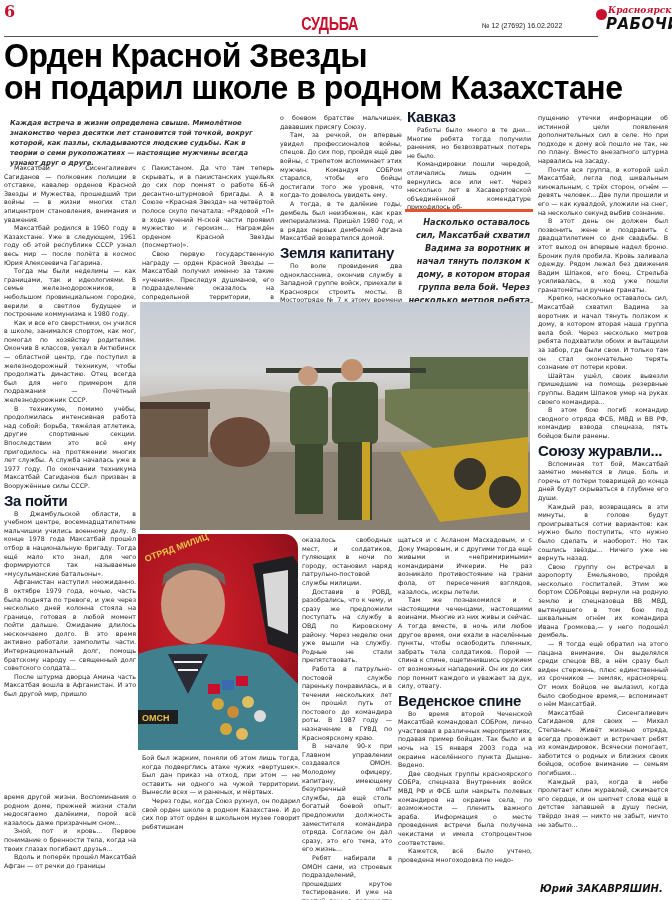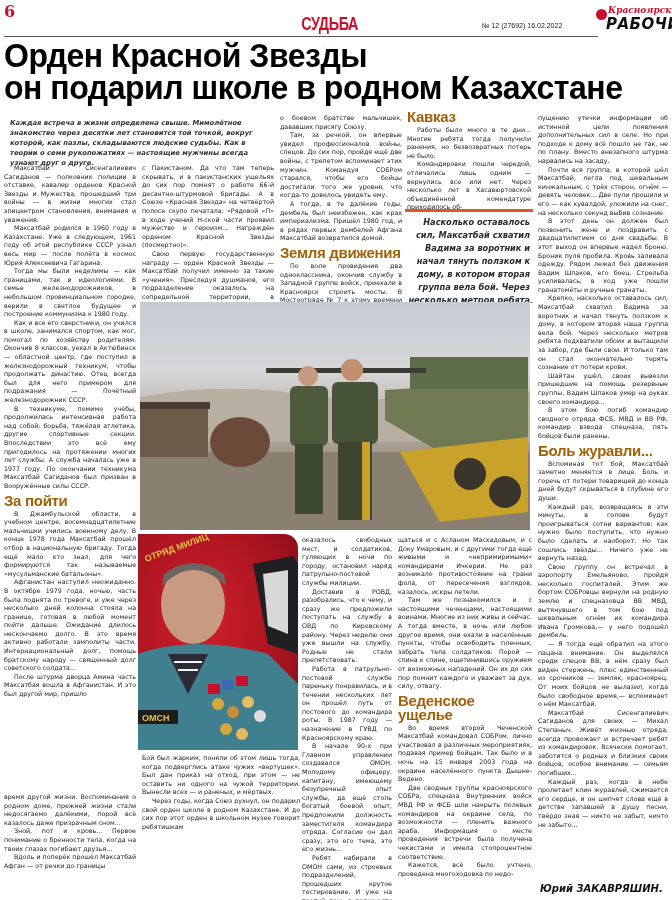--- a/index.html
+++ b/index.html
@@ -21,21 +21,21 @@
   .headline { left: 4px; top: 40px; width: 668px; font-family: "Liberation Sans", sans-serif; font-weight: bold; font-size: 33px; line-height: 32px; color: #000; letter-spacing: -0.5px; transform: scaleX(0.97); transform-origin: left top; }
   .headline div { white-space: nowrap; }
 
   
   .lead { left: 10px; top: 118px; width: 252px; font-family: "DejaVu Sans", sans-serif; font-style: italic; font-weight: bold; font-size: 6.8px; line-height: 10px; color: #333; }
 
   
   .col { font-family: "DejaVu Sans", sans-serif; font-size: 6.3px; line-height: 8.6px; color: #222; text-align: justify; }
   .col p { text-indent: 10px; }
   .col p.noind { text-indent: 0; }
-  .sub { font-family: "Liberation Sans", sans-serif; font-weight: bold; font-size: 15px; line-height: 14px; color: #a16207; margin: 3px 0 2px; letter-spacing: -0.3px; }
+  .sub { font-family: "Liberation Sans", sans-serif; font-weight: bold; font-size: 15px; line-height: 14px; color: #0f172a; margin: 3px 0 2px; letter-spacing: -0.3px; }
 
   
   .quote-bar { left: 405px; top: 209px; width: 128px; height: 3px; background: #e8542a; }
   .quote { left: 402px; top: 216px; width: 128px; font-family: "DejaVu Sans", sans-serif; font-style: italic; font-weight: bold; font-size: 8.2px; line-height: 13px; color: #2a2a2a; text-align: right; }
   .quote-bottom { left: 405px; top: 302px; width: 128px; height: 1px; background: #c98a5a; }
 
   
   .photo1 { left: 140px; top: 302px; width: 390px; height: 228px; overflow: hidden;
     background: linear-gradient(180deg, #c6ccd6 0%, #d6d7d8 30%, #b9aea0 55%, #8e8579 75%, #6f675d 100%); }
   .photo2 { left: 138px; top: 534px; width: 160px; height: 216px; overflow: hidden; border-top-right-radius: 14px;
@@ -88,59 +88,59 @@
 
 <div class="abs col" style="left:142px; top:754px; width:158px;">
   <p class="noind">Бой был жарким, поняли об этом лишь тогда, когда подверглись атаке чужих «вертушек». Был дан приказ на отход, при этом — не оставить ни одного на чужой территории. Вынесли всех — и раненых, и мёртвых.</p>
   <p>Через годы, когда Союз рухнул, он подарил свой орден школе в родном Казахстане. И до сих пор этот орден в школьном музее говорит ребятишкам</p>
 </div>
 
 <div class="abs col" style="left:280px; top:114px; width:122px;">
   <p class="noind">о боевом братстве мальчишек, дававших присягу Союзу.</p>
   <p>Там, за речкой, он впервые увидел профессионалов войны, спецов. До сих пор, пройдя ещё две войны, с трепетом вспоминает этих мужчин. Командуя СОБРом старался, чтобы его бойцы достигали того же уровня, что когда-то довелось увидеть ему.</p>
   <p>А тогда, в те далёкие годы, дембель был неизбежен, как крах империализма. Пришёл 1980 год, и в рядах первых дембелей Афгана Максатбай возвратился домой.</p>
-  <div class="sub">Земля движения</div>
+  <div class="sub">Земля капитану</div>
   <p>По воле провидения два одноклассника, окончив службу в Западной группе войск, приехали в Красноярск строить мосты. В Мостоотряде № 7 к этому времени не</p>
 </div>
 
 <div class="abs col" style="left:302px; top:536px; width:90px;">
   <p class="noind">оказалось свободных мест, и солдатиков, гуляющих в ночи по городу, остановил наряд патрульно-постовой службы милиции.</p>
   <p>Доставив в РОВД, разобрались, что к чему, и сразу же предложили поступать на службу в ОВД по Кировскому району. Через неделю они уже вышли на службу. Родные не стали препятствовать.</p>
   <p>Работа в патрульно-постовой службе пареньку понравилась, и в течении нескольких лет он прошёл путь от постового до командира роты. В 1987 году — назначение в ГУВД по Красноярскому краю.</p>
   <p>В начале 90-х при Главном управлении создавался ОМОН. Молодому офицеру, капитану, имеющему безупречный опыт службы, да ещё столь богатый боевой опыт, предложили должность заместителя командира отряда. Согласие он дал сразу, это его тема, это его жизнь...</p>
   <p>Ребят набирали в ОМОН сами, из строевых подразделений, прошедших крутое тестирование. И уже на третий день в должности заместителя командира ОМОНа для Максатбая началась вторая война. 11 мая 1994 года началась первая командировка на Кавказ — старшим группы.</p>
 </div>
 
 <div class="abs col" style="left:407px; top:110px; width:124px;">
   <div class="sub" style="margin-top:0">Кавказ</div>
   <p>Работы было много в те дни... Многие ребята тогда получили ранения, но безвозвратных потерь не было.</p>
   <p>Командировки пошли чередой, отличались лишь одним — вернулись все или нет. Через несколько лет в Хасавюртовской объединённой комендатуре приходилось об-</p>
 </div>
 
 <div class="abs col" style="left:398px; top:536px; width:134px;">
   <p class="noind">щаться и с Асланом Масхадовым, и с Доку Умаровым, и с другими тогда ещё живыми и «непримиримыми» командирами Ичкерии. Не раз возникало противостояние на грани фола, от пересечения взглядов, казалось, искры летели.</p>
   <p>Там же познакомился и с настоящими чеченцами, настоящими воинами. Многие из них живы и сейчас. А тогда вместе, в ночь или любое другое время, они ехали в населённые пункты, чтобы освободить пленных, забрать тела солдатиков. Порой — спина к спине, ощетинившись оружием от возможных нападений. Он их до сих пор помнит каждого и уважает за дух, силу, отвагу.</p>
-  <div class="sub">Веденское ущелье</div>
+  <div class="sub">Веденское спине</div>
   <p>Во время второй Чеченской Максатбай командовал СОБРом, лично участвовал в различных мероприятиях, подавая пример бойцам. Так было и в ночь на 15 января 2003 года на окраине населённого пункта Дышне-Ведено.</p>
   <p>Две сводных группы красноярского СОБРа, спецназа Внутренних войск МВД РФ и ФСБ шли накрыть полевых командиров на окраине села, по возможности — пленить важного араба. Информация о месте проведения встречи была получена чекистами и имела стопроцентное соответствие.</p>
   <p>Кажется, всё было учтено, проведена многоходовка по недо-</p>
 </div>
 
 <div class="abs quote-bar"></div>
 <div class="abs quote">Насколько оставалось сил, Максатбай схватил Вадима за воротник и начал тянуть ползком к дому, в котором вторая группа вела бой. Через несколько метров ребята подхватили обоих и вытащили за забор. И только там он стал окончательно терять сознание от потери крови.</div>
 <div class="abs quote-bottom"></div>
 
 <div class="abs col" style="left:538px; top:114px; width:130px;">
   <p class="noind">пущению утечки информации об истинной цели появления дополнительных сил в селе. Но при подходе к дому всё пошло не так, не по плану. Вместо внезапного штурма нарвались на засаду.</p>
   <p>Почти вся группа, в которой шёл Максатбай, легла под шквальным кинжальным, с трёх сторон, огнём — девять человек... Две пули прошили и его — как кувалдой, уложили на снег, на несколько секунд выбив сознание.</p>
   <p>В этот день он должен был позвонить жене и поздравить с двадцатилетием со дня свадьбы. В этот выход он впервые надел броню. Броник пуля пробила. Кровь заливала одежду. Рядом лежал без движения Вадим Шпаков, его боец. Стрельба усиливалась, в ход уже пошли гранатомёты и ручные гранаты.</p>
   <p>Крепко, насколько оставалось сил, Максатбай схватил Вадима за воротник и начал тянуть ползком к дому, в котором вторая наша группа вела бой. Через несколько метров ребята подхватили обоих и вытащили за забор, где были свои. И только там он стал окончательно терять сознание от потери крови.</p>
   <p>Шайтан ушёл, своих вывезли пришедшие на помощь резервные группы. Вадим Шпаков умер на руках своего командира...</p>
   <p>В этом бою погиб командир сводного отряда ФСБ, МВД и ВВ РФ, командир взвода спецназа, пять бойцов были ранены.</p>
-  <div class="sub">Боль журавли...</div>
+  <div class="sub">Союзу журавли...</div>
   <p>Вспоминая тот бой, Максатбай заметно меняется в лице. Боль и горечь от потери товарищей до конца дней будут скрываться в глубине его души.</p>
   <p>Каждый раз, возвращаясь в эти минуты, в голове будут проигрываться сотни вариантов: как нужно было поступить, что нужно было сделать и наоборот. Но так сошлись звёзды... Ничего уже не вернуть назад.</p>
   <p>Свою группу он встречал в аэропорту Емельяново, пройдя несколько госпиталей. Этим же бортом СОБРовцы вернули на родную землю и спецназовца ВВ МВД, вытянувшего в том бою под шквальным огнём их командира Ивана Громкова,— у него подошёл дембель.</p>
   <p>— Я тогда ещё обратил на этого пацана внимание. Он выделялся среди спецов ВВ, в нём сразу был виден стержень, плюс единственный из срочников — земляк, красноярец. От моих бойцов не вылазил, когда было свободное время,— вспоминает о нём Максатбай.</p>
   <p>Максатбай Сисенгалиевич Сагиданов для своих — Михал Степаныч. Живёт жизнью отряда, всегда провожает и встречает ребят из командировок. Всячески помогает, заботится о родных и близких своих бойцов, особое внимание — семьям погибших...</p>
   <p>Каждый раз, когда в небе пролетает клин журавлей, сжимается его сердце, и он шепчет слова ещё в детстве запавшей в душу песни, твёрдо зная — никто не забыт, ничто не забыто...</p>
 </div>
 
 <div class="abs photo1">
   <svg width="390" height="228" viewBox="0 0 390 228">

